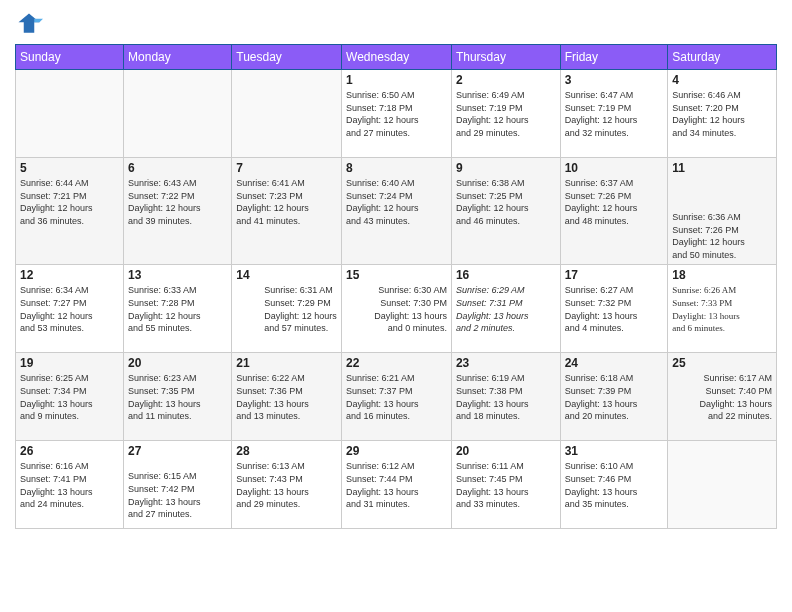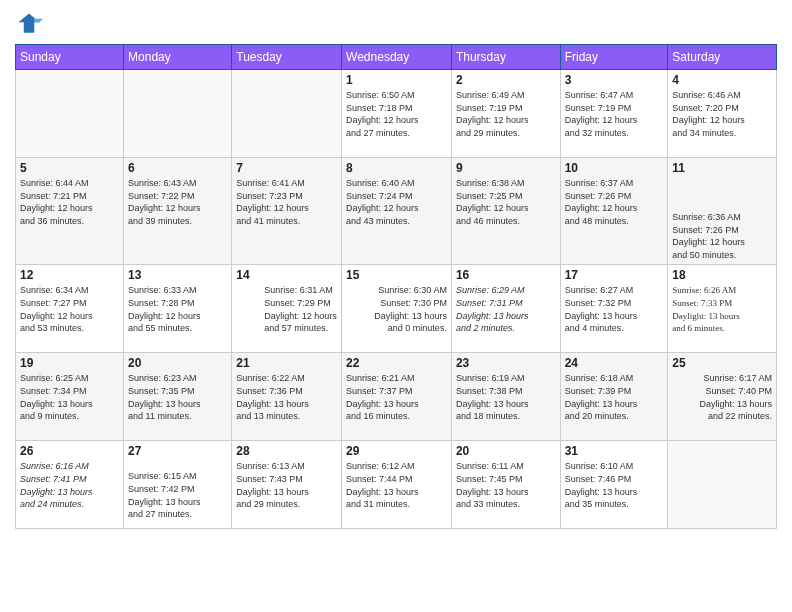--- a/index.html
+++ b/index.html
@@ -310,21 +310,21 @@
             <span class="day-num">25</span>
             <div class="cell-info" style="white-space: pre-line; text-align: right;">Sunrise: 6:17 AM
 Sunset: 7:40 PM
 Daylight: 13 hours
 and 22 minutes.</div>
           </td>
         </tr>
         <tr>
           <td>
             <span class="day-num">26</span>
-            <div class="cell-info" style="white-space: pre-line; font-style: italic;">Sunrise: 6:16 AM
+            <div class="cell-info" style="white-space: pre-line;">Sunrise: 6:16 AM
 Sunset: 7:41 PM
 Daylight: 13 hours
 and 24 minutes.</div>
           </td>
           <td>
             <span class="day-num">27</span>
             <div class="cell-info" style="white-space: pre-line; margin-top: 12px;">Sunrise: 6:15 AM
 Sunset: 7:42 PM
 Daylight: 13 hours
 and 27 minutes.</div>

